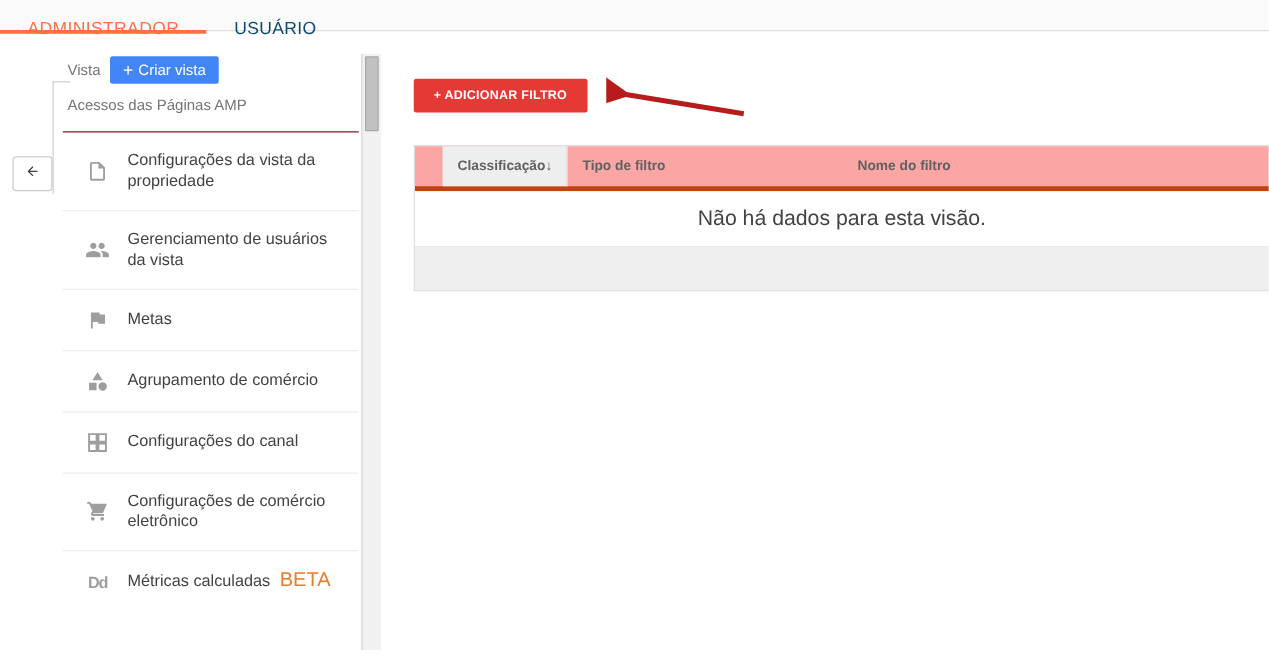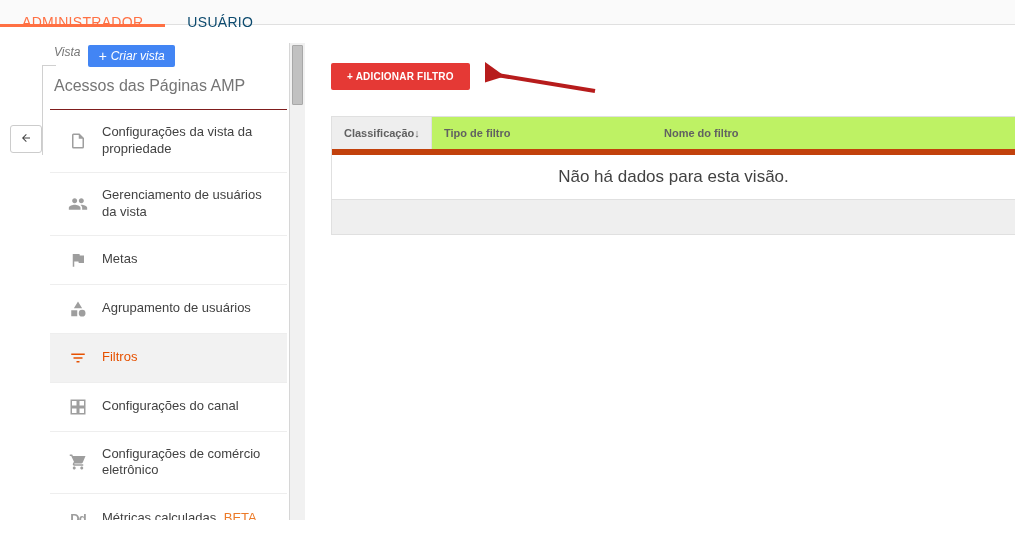--- a/index.html
+++ b/index.html
@@ -96,25 +96,24 @@
       height: 60px;
       background: #c1c1c1;
       border: 1px solid #a8a8a8;
       border-radius: 1px;
     }
 
     .sidebar-inner { padding-right: 18px; }
 
     .vista-row {
       display: flex;
-      align-items: flex-start;
+      align-items: center;
       gap: 8px;
       margin-bottom: 10px;
       margin-left: 4px;
-      font-style: italic;
     }
     .vista-label {
       font-size: 12px;
       color: #757575;
     }
     .create-vista-btn {
       background: #4285f4;
       color: #fff;
       border-radius: 2px;
       padding: 4px 10px;
@@ -122,21 +121,21 @@
       display: inline-flex;
       align-items: center;
       gap: 4px;
       cursor: pointer;
     }
     .plus-icon {
       font-size: 14px;
       line-height: 1;
     }
     .view-name {
-      font-size: 16px;
+      font-size: 12px;
       color: #757575;
       margin-left: 4px;
       margin-bottom: 14px;
     }
 
     .nav-list { list-style: none; }
     .nav-item {
       display: flex;
       align-items: center;
       gap: 14px;
@@ -158,21 +157,21 @@
       color: #9e9e9e;
       display: flex;
       align-items: center;
       justify-content: center;
     }
     .nav-item[data-active="true"] .nav-icon { color: #e65100; }
     .nav-text { line-height: 1.3; }
 
     .beta-badge {
       color: #ec7a28;
-      font-size: 13px;
+      font-size: 16px;
       margin-left: 4px;
     }
 
     .content {
       flex: 1;
       padding: 38px 0 0 26px;
       position: relative;
     }
     .add-filter-btn {
       background: #e53935;
@@ -194,22 +193,23 @@
     .arrow-svg { width: 120px; height: 40px; }
 
     .data-table {
       margin-top: 26px;
       border: 1px solid #e0e0e0;
       border-right: none;
       width: 100%;
     }
     .table-header {
       display: flex;
-      background: #bef264;
-      border-bottom: 6px solid #c2410c;
+      background: #fca5a5;
+      border-bottom: 4px solid #c2410c;
+      padding-left: 22px;
     }
     .th-cell {
       padding: 10px 12px;
       font-size: 11px;
       font-weight: bold;
       color: #616161;
       border-right: 1px solid #e0e0e0;
     }
     .th-classif {
       width: 100px;
@@ -294,29 +294,21 @@
               </svg>
           </span>
           <span class="nav-text">Metas</span>
         </li>
         <li class="nav-item">
           <span class="nav-icon">
             <svg width="18" height="18" viewBox="0 0 24 24">
                 <path d="M12 2l-5.5 9h11zM17.5 22a4.5 4.5 0 1 0 0-9 4.5 4.5 0 0 0 0 9zM3 21.5h8v-8H3v8z"></path>
               </svg>
           </span>
-          <span class="nav-text">Agrupamento de usuários</span>
-        </li>
-        <li class="nav-item" data-active="true">
-          <span class="nav-icon">
-            <svg width="18" height="18" viewBox="0 0 24 24">
-                <path d="M10 18h4v-2h-4v2zM3 6v2h18V6H3zm3 7h12v-2H6v2z"></path>
-              </svg>
-          </span>
-          <span class="nav-text">Filtros</span>
+          <span class="nav-text">Agrupamento de comércio</span>
         </li>
         <li class="nav-item">
           <span class="nav-icon">
             <svg width="18" height="18" viewBox="0 0 24 24">
                 <path d="M3 3h8v8H3zM13 3h8v8h-8zM3 13h8v8H3zM13 13h8v8h-8z" fill="none" stroke="currentColor" stroke-width="2"></path>
               </svg>
           </span>
           <span class="nav-text">Configurações do canal</span>
         </li>
         <li class="nav-item">

